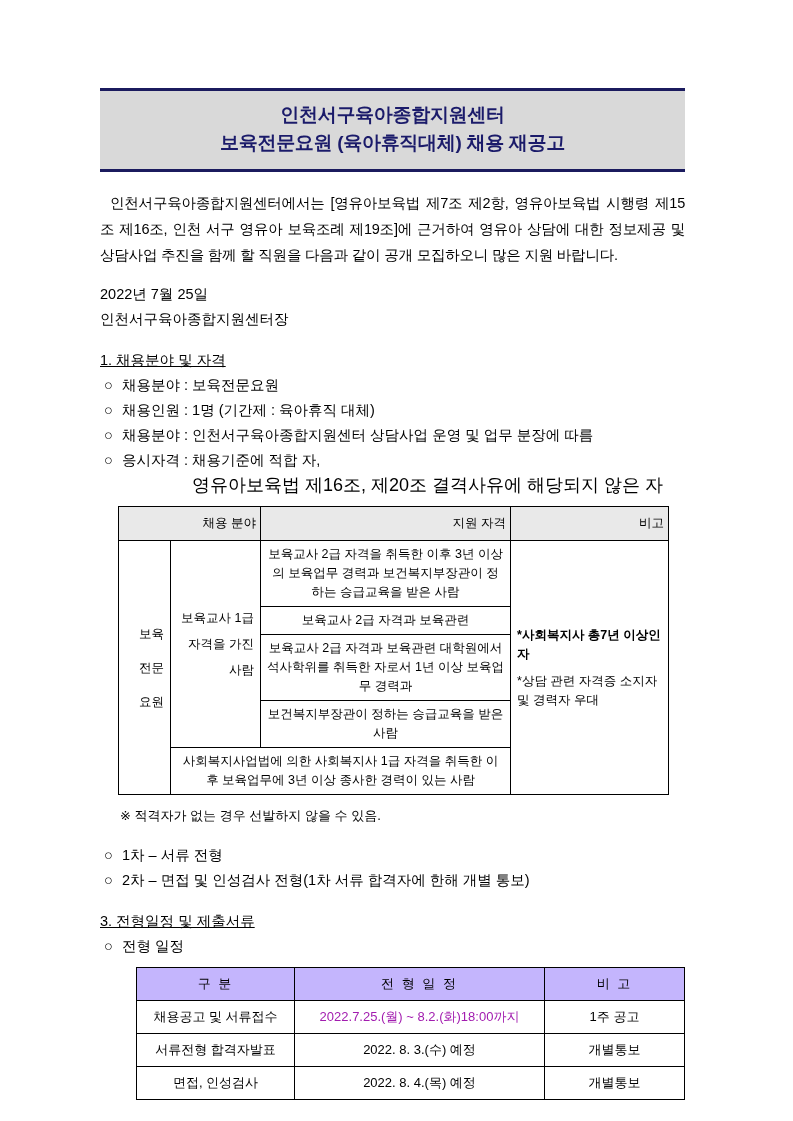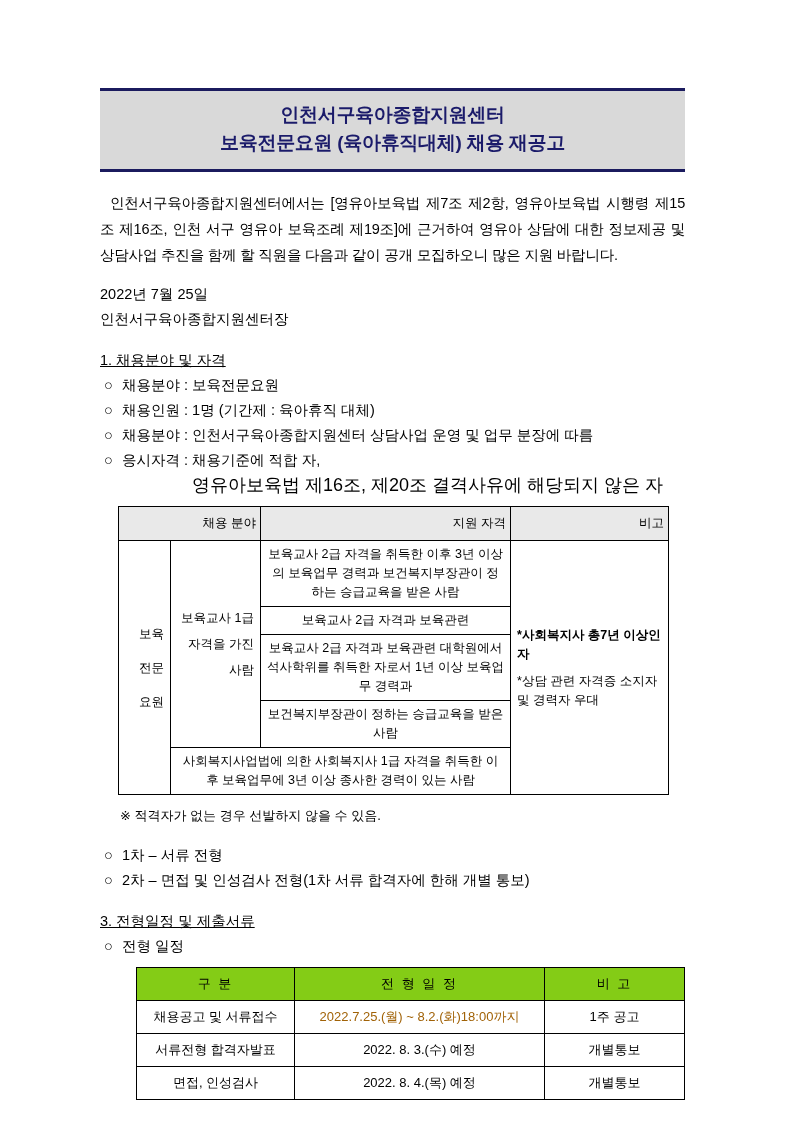--- a/index.html
+++ b/index.html
@@ -138,25 +138,25 @@
     table-layout: fixed;
   }
   .sched-table td {
     border: 1px solid #000;
     font-size: 13px;
     line-height: 20px;
     padding: 6px 4px;
     text-align: center;
   }
   .sched-table thead td {
-    background: #84cc16;
+    background: #c4b5fd;
     letter-spacing: 2px;
   }
   .highlight {
-    color: #a16207;
+    color: #a21caf;
   }
 </style>
 </head>
 <body>
 
 <div class="page">
   <div class="content">
 
     <div class="title-box">
       <div class="title-line">인천서구육아종합지원센터</div>

